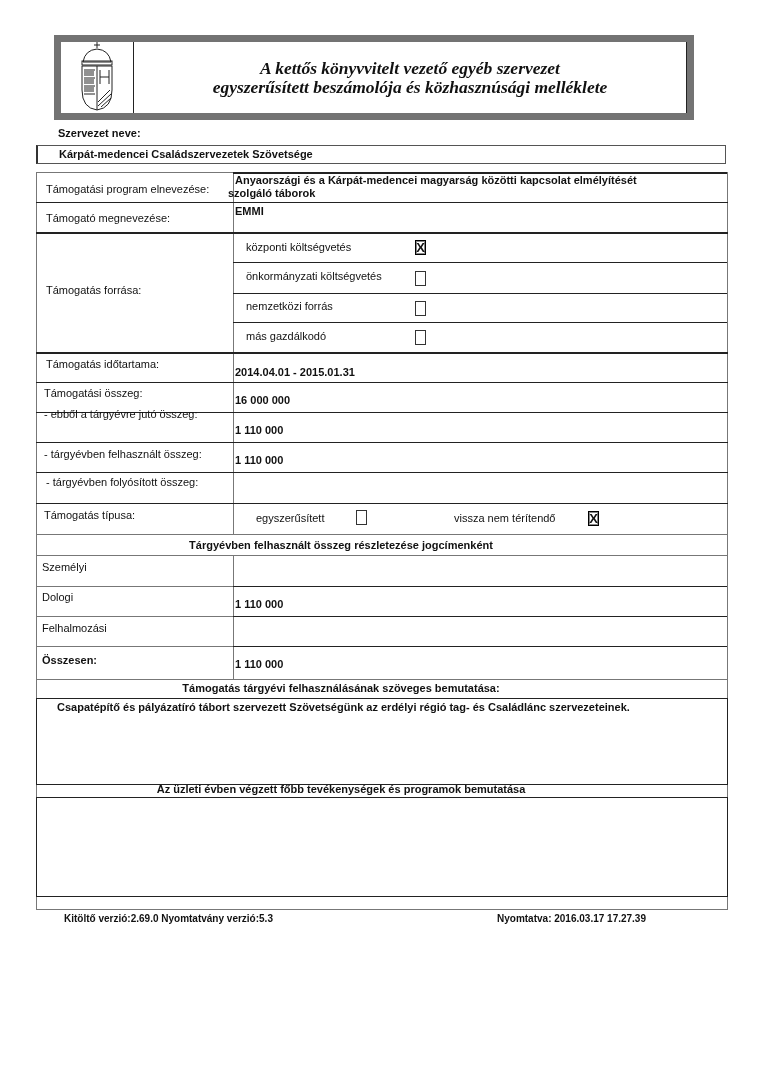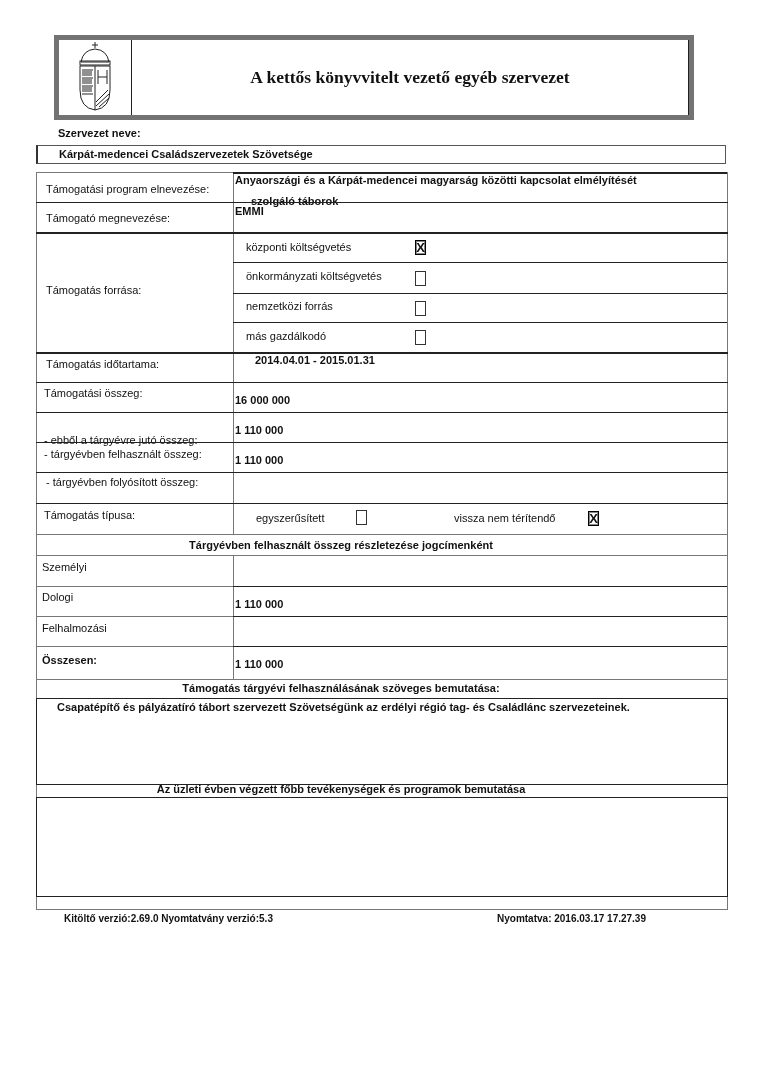--- a/index.html
+++ b/index.html
@@ -1,19 +1,19 @@
 <!DOCTYPE html>
 <html><head>
 <meta charset="utf-8">
 <style>
   html, body { margin: 0; padding: 0; background: #ffffff; }
   body { width: 763px; height: 1080px; position: relative; overflow: hidden;
          font-family: "Liberation Sans", sans-serif; color: #111; }
   .abs { position: absolute; box-sizing: border-box; }
-  .hdr { left: 54px; top: 35px; width: 640px; height: 85px; border: 5px solid #737373; display: flex; }
+  .hdr { left: 54px; top: 35px; width: 640px; height: 85px; border: 7px solid #737373; display: flex; font-style: italic; }
   .hdr .logo { width: 72px; border-right: 1px solid #222; display: flex; align-items: center; justify-content: center; }
   .hdr .title { flex: 1; border-right: 1px solid #222; display: flex; flex-direction: column; align-items: center; justify-content: center;
                 font-family: "Liberation Serif", serif; font-weight: bold; font-size: 17.5px; line-height: 19px; text-align: center; }
   .hdr .code { width: 84px; display: flex; align-items: center; justify-content: center; font-family: "Liberation Serif", serif; font-size: 16px; }
   .lbl { font-size: 11px; }
   .b { font-weight: bold; margin-left: 20px; }
   .line { position: absolute; background: #222; }
   .gline { position: absolute; background: #777; }
   .cell-txt { position: absolute; font-size: 11px; white-space: nowrap; }
   .val { position: absolute; font-size: 11px; font-weight: bold; white-space: nowrap; }
@@ -40,37 +40,38 @@
           <path d="M10 39 v5 M12 39 v5 M14 39 v5 M16 39 v5 M18 39 v5"></path>
           <path d="M10 47 v5 M12 47 v5 M14 47 v5 M16 47 v5 M18 47 v5"></path>
           <path d="M25 30 v14 M34 30 v14 M25 37 h9"></path>
           <path d="M23 62 L35 50 M23 66 L36 54 M26 67 L36 58"></path>
         </g>
       </svg>
     </span>
   </div>
   <div class="title">
     <span>A kettős könyvvitelt vezető egyéb szervezet</span>
+    <span>egyszerűsített beszámolója és közhasznúsági melléklete</span>
   </div>
 </div>
 
 <div class="abs lbl b" style="left:38px; top:127px;">Szervezet neve:</div>
 <div class="abs" style="left:36px; top:145px; width:690px; height:19px; border:1px solid #555; border-left:2px solid #333;">
   <span class="cell-txt b" style="left:1px; top:2px;">Kárpát-medencei Családszervezetek Szövetsége</span>
 </div>
 
 <div class="abs" style="left:36px; top:172px; width:692px; height:738px; border:1px solid #777;"></div>
 
 <div class="gline" style="left:233px; top:172px; width:1px; height:363px;"></div>
 <div class="gline" style="left:233px; top:556px; width:1px; height:124px;"></div>
 
 <div class="line" style="left:233px; top:172px; width:494px; height:2px;"></div>
 <div class="cell-txt" style="left:46px; top:183px;">Támogatási program elnevezése:</div>
 <div class="val" style="left:235px; top:174px;">Anyaországi és a Kárpát-medencei magyarság közötti kapcsolat elmélyítését</div>
-<div class="val" style="left:251px; top:187px;margin-top:8px;">szolgáló táborok</div>
+<div class="val" style="left:228px; top:187px;">szolgáló táborok</div>
 <div class="line" style="left:36px; top:202px; width:692px; height:1px;"></div>
 
 <div class="cell-txt" style="left:46px; top:212px;">Támogató megnevezése:</div>
 <div class="val" style="left:235px; top:205px;">EMMI</div>
 <div class="line" style="left:36px; top:232px; width:692px; height:2px;"></div>
 
 <div class="cell-txt" style="left:46px; top:284px;">Támogatás forrása:</div>
 
 <div class="cell-txt" style="left:246px; top:241px;">központi költségvetés</div>
 <div class="cb checked" style="left:415px; top:240px;">X</div>
@@ -82,28 +83,28 @@
 
 <div class="cell-txt" style="left:246px; top:300px;">nemzetközi forrás</div>
 <div class="cb" style="left:415px; top:301px;"></div>
 <div class="line" style="left:233px; top:322px; width:494px; height:1px;"></div>
 
 <div class="cell-txt" style="left:246px; top:330px;">más gazdálkodó</div>
 <div class="cb" style="left:415px; top:330px;"></div>
 <div class="line" style="left:36px; top:352px; width:692px; height:2px;"></div>
 
 <div class="cell-txt" style="left:46px; top:358px;">Támogatás időtartama:</div>
-<div class="val" style="left:235px; top:354px;padding-left:20px;">2014.04.01 - 2015.01.31</div>
+<div class="val" style="left:235px; top:366px;">2014.04.01 - 2015.01.31</div>
 <div class="line" style="left:36px; top:382px; width:692px; height:1px;"></div>
 
 <div class="cell-txt" style="left:44px; top:387px;">Támogatási összeg:</div>
 <div class="val" style="left:235px; top:394px;">16 000 000</div>
 <div class="line" style="left:36px; top:412px; width:692px; height:1px;"></div>
 
-<div class="cell-txt" style="left:44px; top:434px;"> - ebből a tárgyévre jutó összeg:</div>
+<div class="cell-txt" style="left:44px; top:408px;"> - ebből a tárgyévre jutó összeg:</div>
 <div class="val" style="left:235px; top:424px;">1 110 000</div>
 <div class="line" style="left:36px; top:442px; width:692px; height:1px;"></div>
 
 <div class="cell-txt" style="left:44px; top:448px;"> - tárgyévben felhasznált összeg:</div>
 <div class="val" style="left:235px; top:454px;">1 110 000</div>
 <div class="line" style="left:36px; top:472px; width:692px; height:1px;"></div>
 
 <div class="cell-txt" style="left:46px; top:476px;"> - tárgyévben folyósított összeg:</div>
 <div class="val" style="left:235px; top:484px;"></div>
 <div class="line" style="left:36px; top:503px; width:692px; height:1px;"></div>

